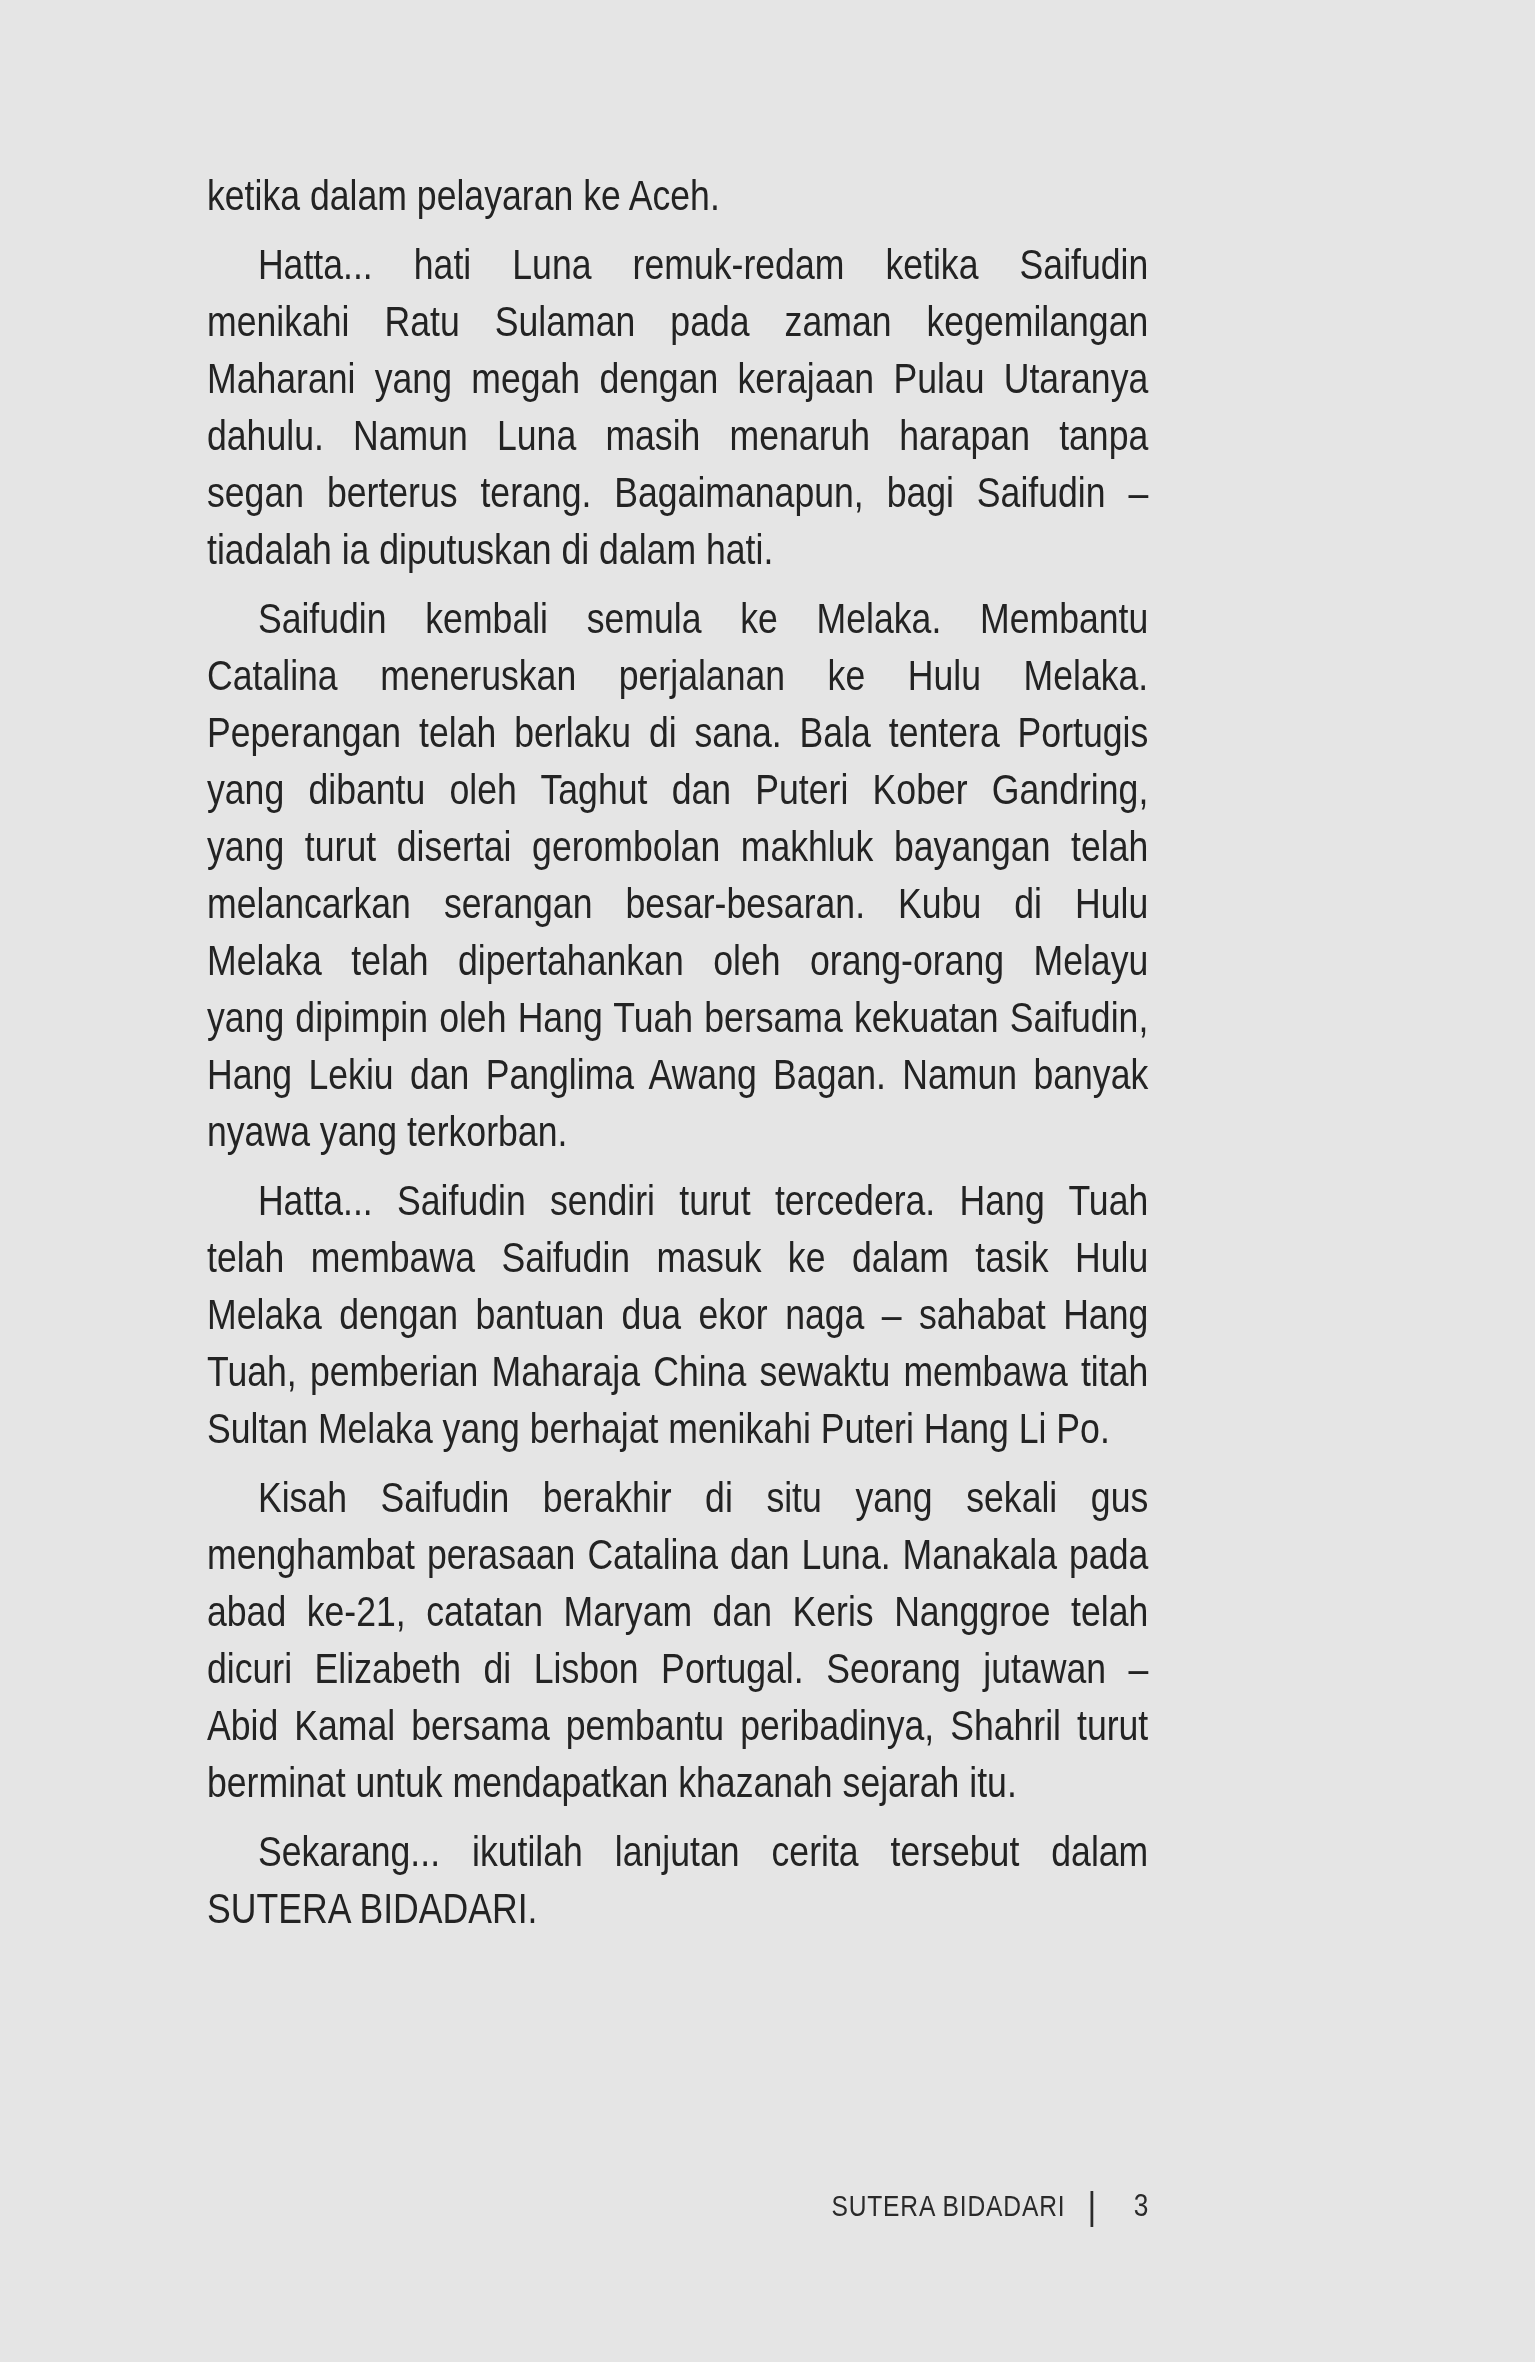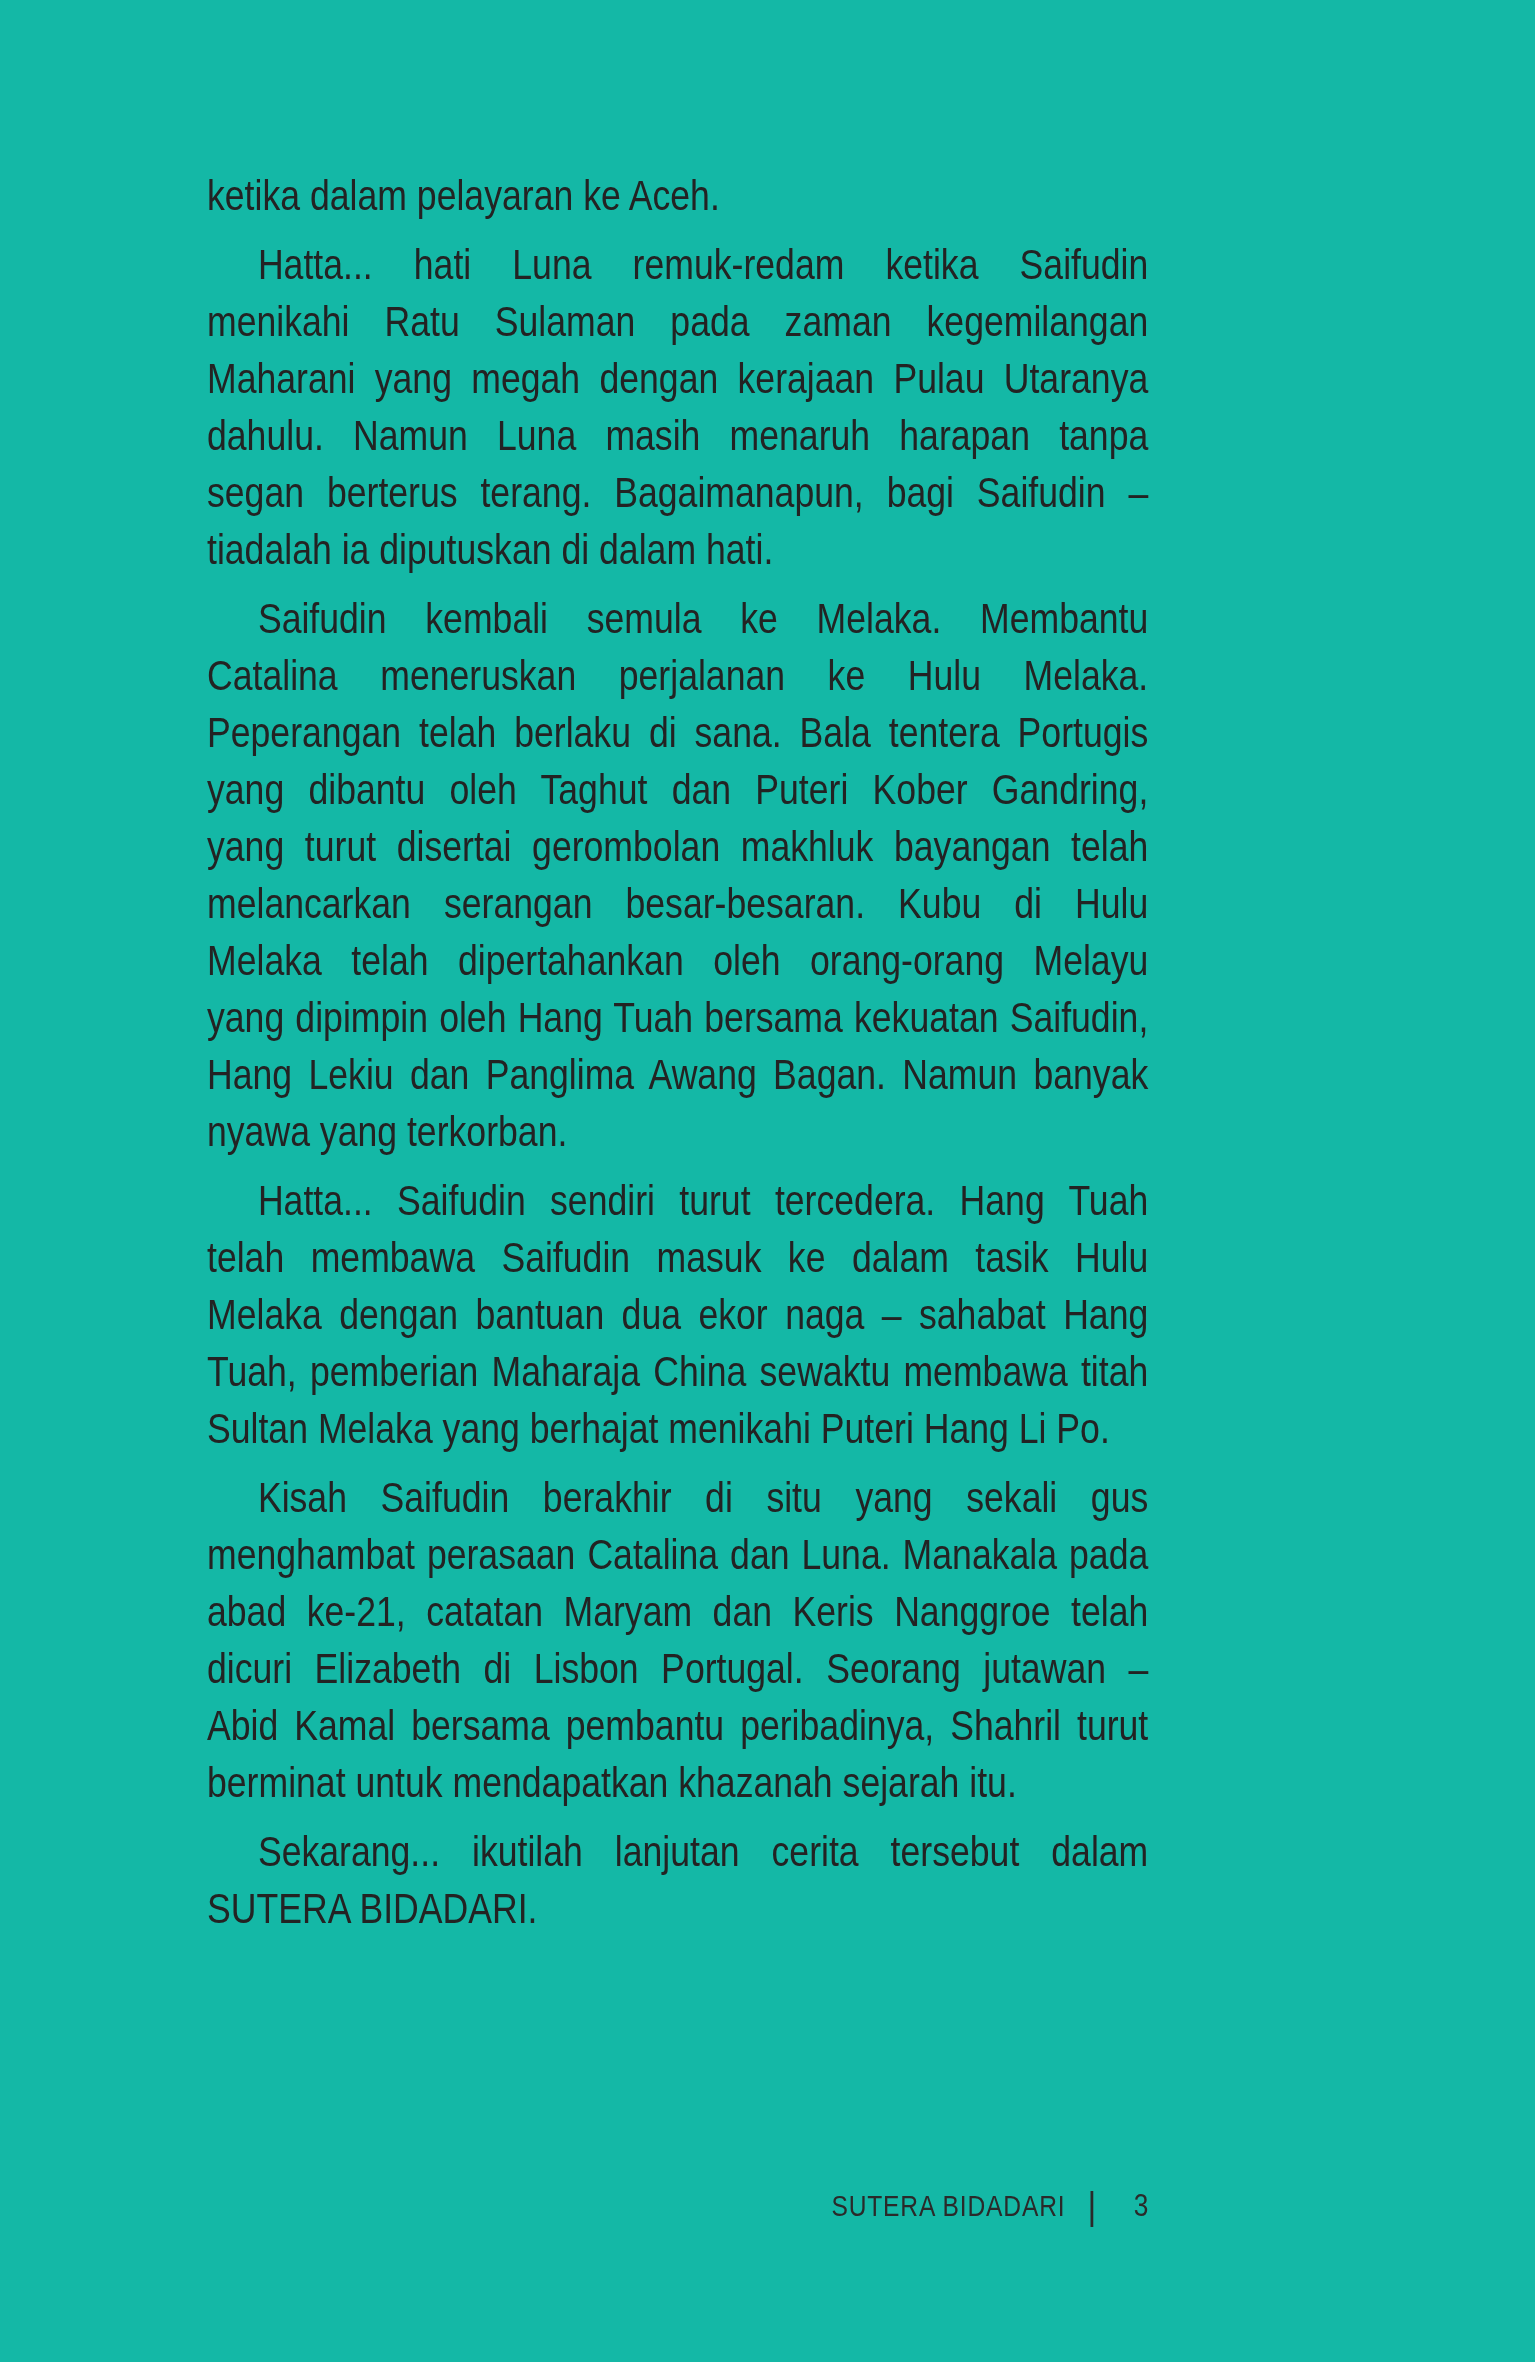--- a/index.html
+++ b/index.html
@@ -4,21 +4,21 @@
 <style>
   html, body {
     margin: 0;
     padding: 0;
     background: #ffffff;
   }
   .sheet {
     position: relative;
     width: 1535px;
     height: 2362px;
-    background: #14b8a6;
+    background: #e5e5e5;
     overflow: hidden;
     font-family: "Liberation Sans", "DejaVu Sans", sans-serif;
   }
   
   .text-block {
     position: absolute;
     left: 207px;
     top: 167px;
     width: 1110px;
     transform: scaleX(0.848);

